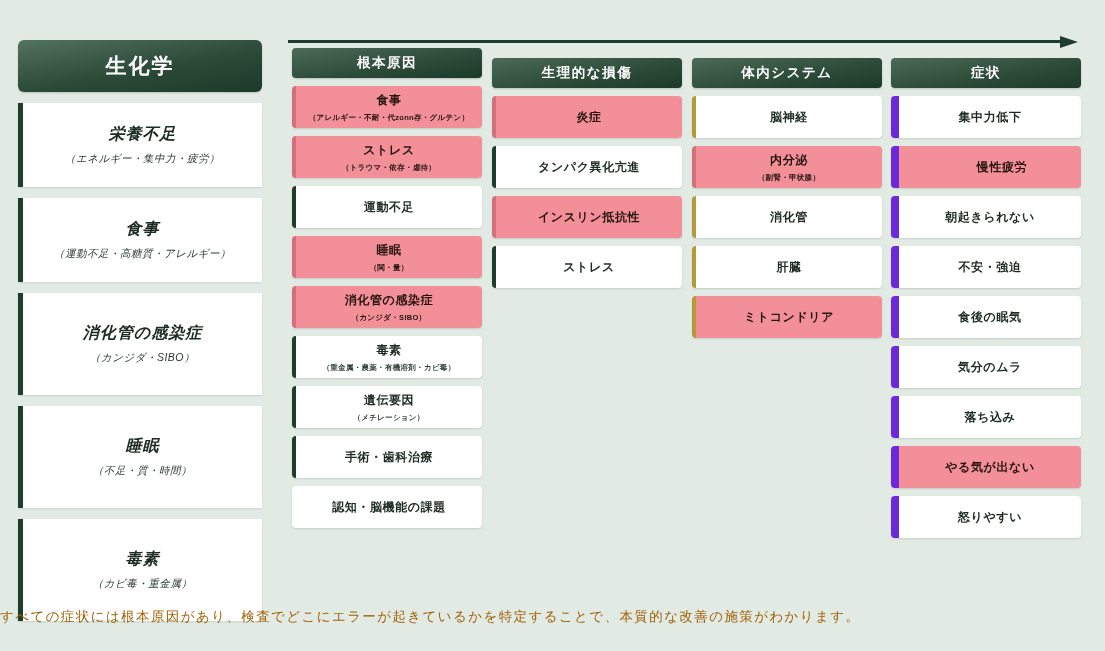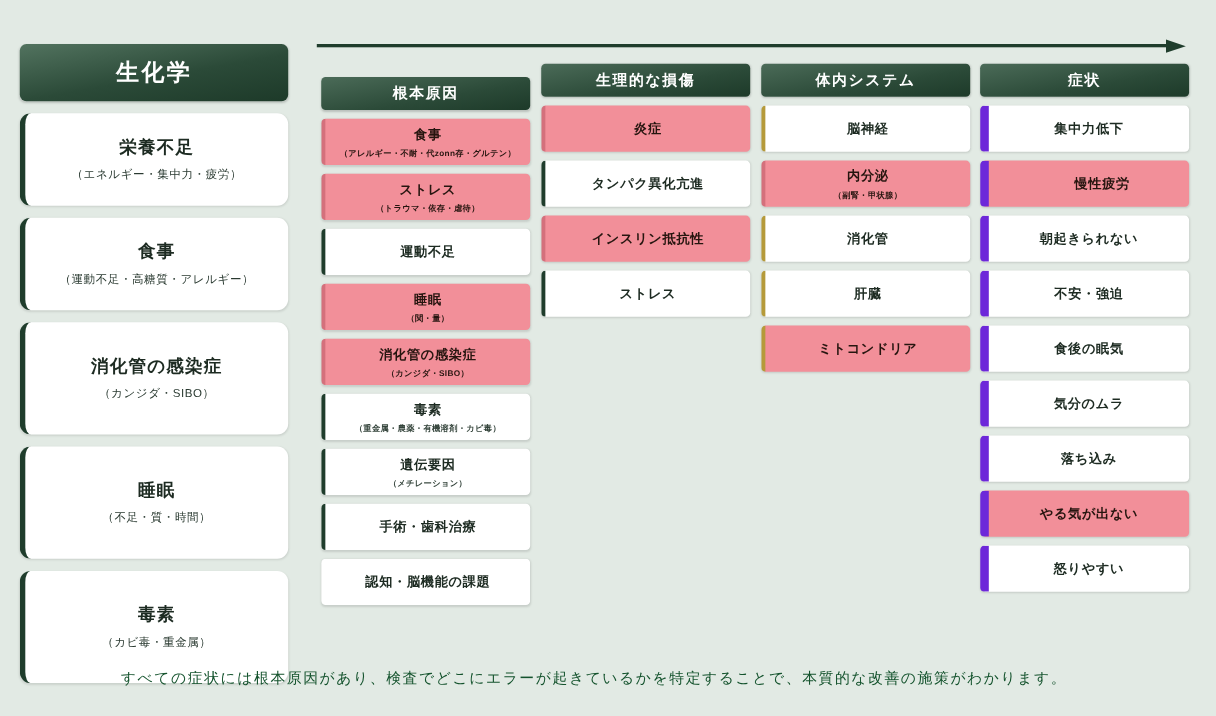--- a/index.html
+++ b/index.html
@@ -36,28 +36,29 @@
     align-items: center;
     justify-content: center;
     font-size: 21px;
     font-weight: bold;
     letter-spacing: 2px;
     box-shadow: 0 1px 2px rgba(0,0,0,0.18);
   }
   .left-card {
     margin-top: 11px;
     background: #ffffff;
-    border-radius: 10px;
+    border-radius: 0;
     border-left: 5px solid #1f3d2c;
     box-shadow: 0 1px 2px rgba(0,0,0,0.10);
     display: flex;
     flex-direction: column;
     align-items: center;
     justify-content: center;
     text-align: center;
+    font-style: italic;
   }
   .left-card .t {
     font-size: 16px;
     font-weight: bold;
     letter-spacing: 1px;
   }
   .left-card .s {
     font-size: 10.5px;
     margin-top: 7px;
     color: #2a3a31;
@@ -144,23 +145,22 @@
   .acc-olive { border-left: 4px solid #b59a3a; }
   .acc-plum  { border-left: 8px solid #6d28d9; }
   .acc-none  { border-left: 4px solid transparent; }
 
   
   .footer {
     position: absolute;
     left: 0;
     top: 608px;
     width: 1080px;
-    text-align: center;
     font-size: 13.5px;
-    color: #14532d;
+    color: #a16207;
     letter-spacing: 1.4px;
   }
 </style>
 </head>
 <body>
 
 <div class="page">
 
   <div class="left-col">
     <div class="left-header">生化学</div>
@@ -187,21 +187,21 @@
         </div>
       </div>
   </div>
 
   <div class="arrow-wrap">
     <div class="arrow-line"></div>
     <div class="arrow-head"></div>
   </div>
 
   <div id="columns-root">
-      <div class="col" style="left: 292px; top: 70px;">
+      <div class="col" style="left: 292px; top: 48px;">
         <div class="col-header">根本原因</div>
         <div class="node pink acc-pink" style="height: 42px;">
           <div class="t">食事</div>
           <div class="s">（アレルギー・不耐・代zonn存・グルテン）</div>
         </div>
         <div class="node pink acc-pink" style="height: 42px;">
           <div class="t">ストレス</div>
           <div class="s">（トラウマ・依存・虐待）</div>
         </div>
         <div class="node acc-green" style="height: 42px;">

